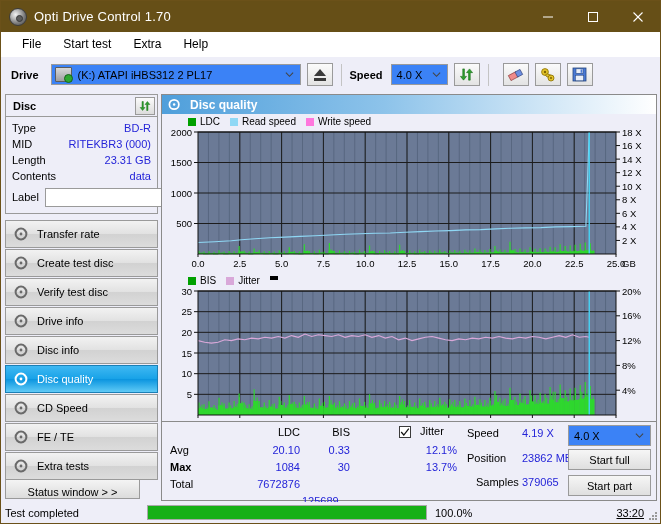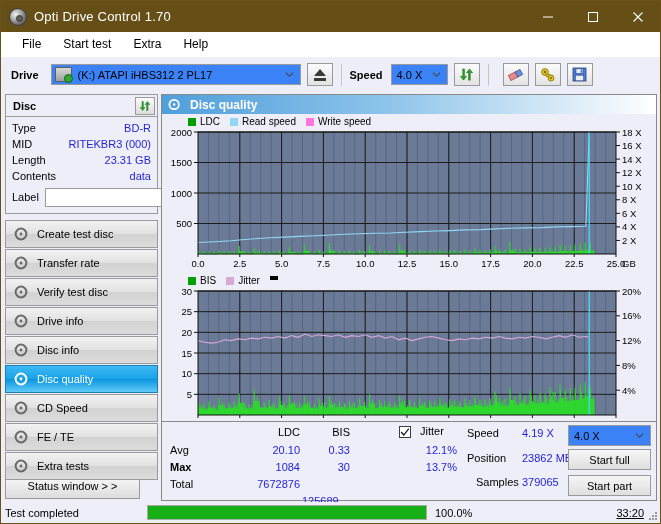--- a/index.html
+++ b/index.html
@@ -184,21 +184,21 @@
     background: linear-gradient(#3fb8f2 0%, #19a3e8 48%, #0d96e0 52%, #5fcaf6 100%);
     border-color: #1b7fb5;
     color: #ffffff;
   }
   .navitem .nico { width: 16px; height: 14px; margin-right: 7px; flex: none; }
 
   .statusbtn {
     position: absolute; left: 4px; bottom: 24px; width: 135px; height: 20px;
     border: 1px solid #9a9a9a;
     background: linear-gradient(#f4f4f4,#dcdcdc);
-    display: flex; align-items: flex-start; justify-content: center;
+    display: flex; align-items: flex-end; justify-content: center;
     font-size: 11px;
   }
 
   
   .rightpanel {
     position: absolute; left: 160px; top: 93px; right: 3px; bottom: 45px;
     border: 1px solid #8a8a8a;
     background: #eeeef8;
   }
   .dq-head {
@@ -386,28 +386,28 @@
         </span>
       </div>
     </div>
 
     <div class="navlist">
       <div class="navitem">
         <svg class="nico" viewBox="0 0 16 14">
             <circle cx="7" cy="7" r="5.4" fill="none" stroke="#6a6a6a" stroke-width="2"></circle>
             <circle cx="7" cy="7" r="1.4" fill="#6a6a6a"></circle>
           </svg>
-        <span>Create test disc</span>
+        <span>Transfer rate</span>
       </div>
       <div class="navitem">
         <svg class="nico" viewBox="0 0 16 14">
             <circle cx="7" cy="7" r="5.4" fill="none" stroke="#6a6a6a" stroke-width="2"></circle>
             <circle cx="7" cy="7" r="1.4" fill="#6a6a6a"></circle>
           </svg>
-        <span>Transfer rate</span>
+        <span>Create test disc</span>
       </div>
       <div class="navitem">
         <svg class="nico" viewBox="0 0 16 14">
             <circle cx="7" cy="7" r="5.4" fill="none" stroke="#6a6a6a" stroke-width="2"></circle>
             <circle cx="7" cy="7" r="1.4" fill="#6a6a6a"></circle>
           </svg>
         <span>Verify test disc</span>
       </div>
       <div class="navitem">
         <svg class="nico" viewBox="0 0 16 14">

